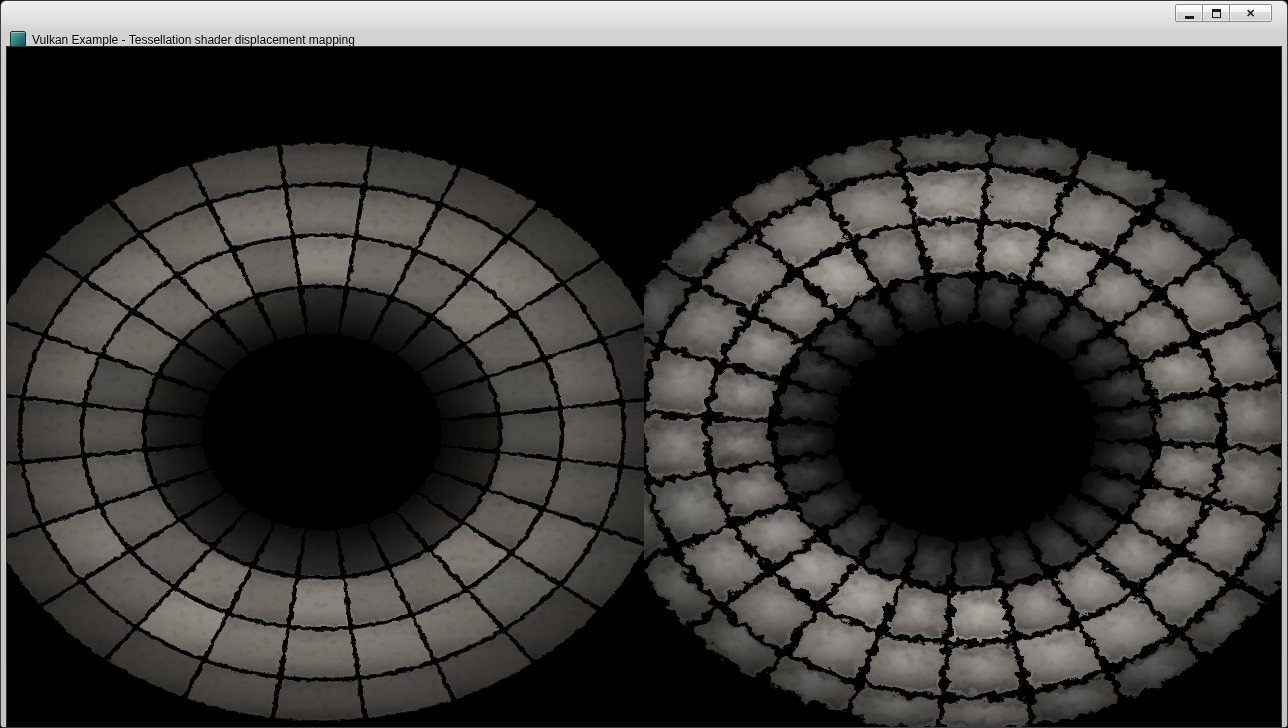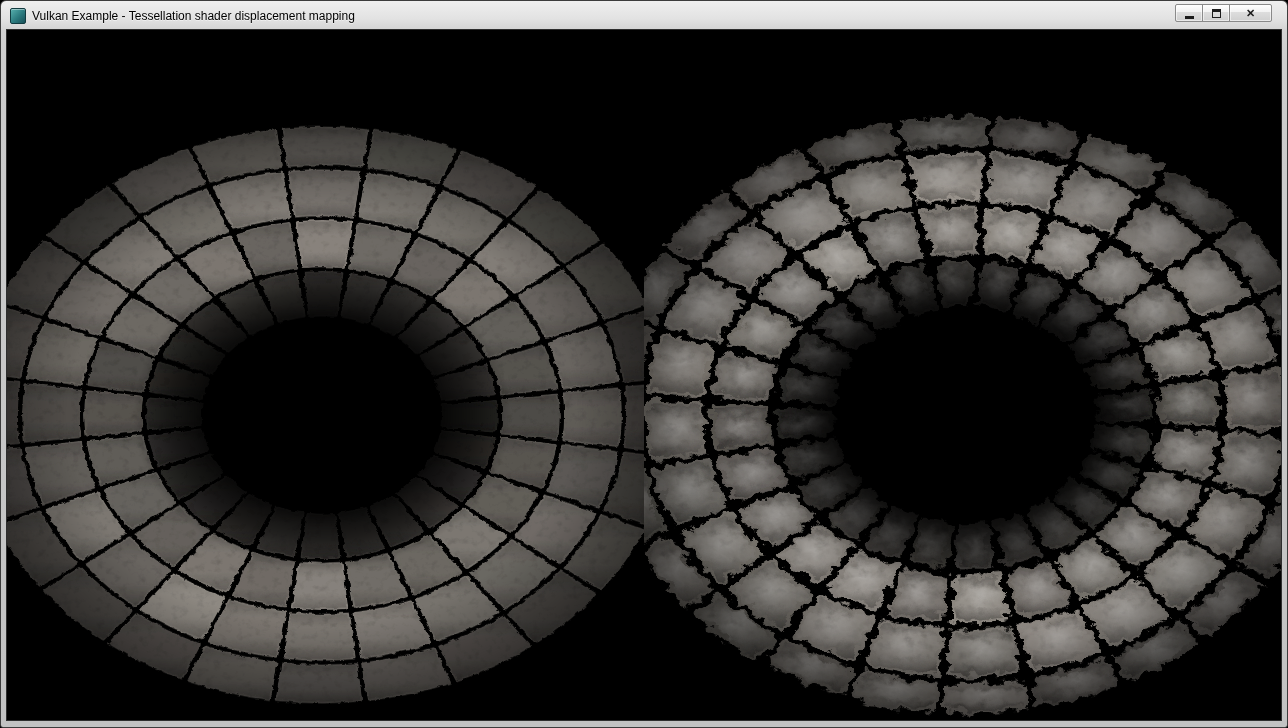--- a/index.html
+++ b/index.html
@@ -2,21 +2,21 @@
 <html><head>
 <meta charset="utf-8">
 <style>
   html,body{margin:0;padding:0;background:#000;font-family:"Liberation Sans",sans-serif;}
   .window{
     width:1288px;height:728px;box-sizing:border-box;position:relative;
     border:1px solid #3c3c3c;border-radius:6px 6px 3px 3px;overflow:hidden;
     background:linear-gradient(180deg,#efefef 0px,#e2e2e2 18px,#d2d2d2 30px,#cdcdcd 60px,#c2c2c2 100%);
     padding:0 6px 7px 6px;
   }
-  .titlebar{height:29px;display:flex;align-items:center;position:relative;}
+  .titlebar{height:46px;display:flex;align-items:flex-end;position:relative;}
   .app-icon{
     width:16px;height:16px;margin-left:3px;border-radius:2px;flex:0 0 auto;
     background:linear-gradient(135deg,#57b0ae,#2b7a7e 55%,#174f57);
     border:1px solid #123b40;box-shadow:inset 0 1px 0 rgba(255,255,255,.45);
     box-sizing:border-box;
   }
   .title-text{
     margin-left:6px;font-size:12px;color:#000;white-space:nowrap;
     text-shadow:0 1px 0 rgba(255,255,255,.55);
   }

